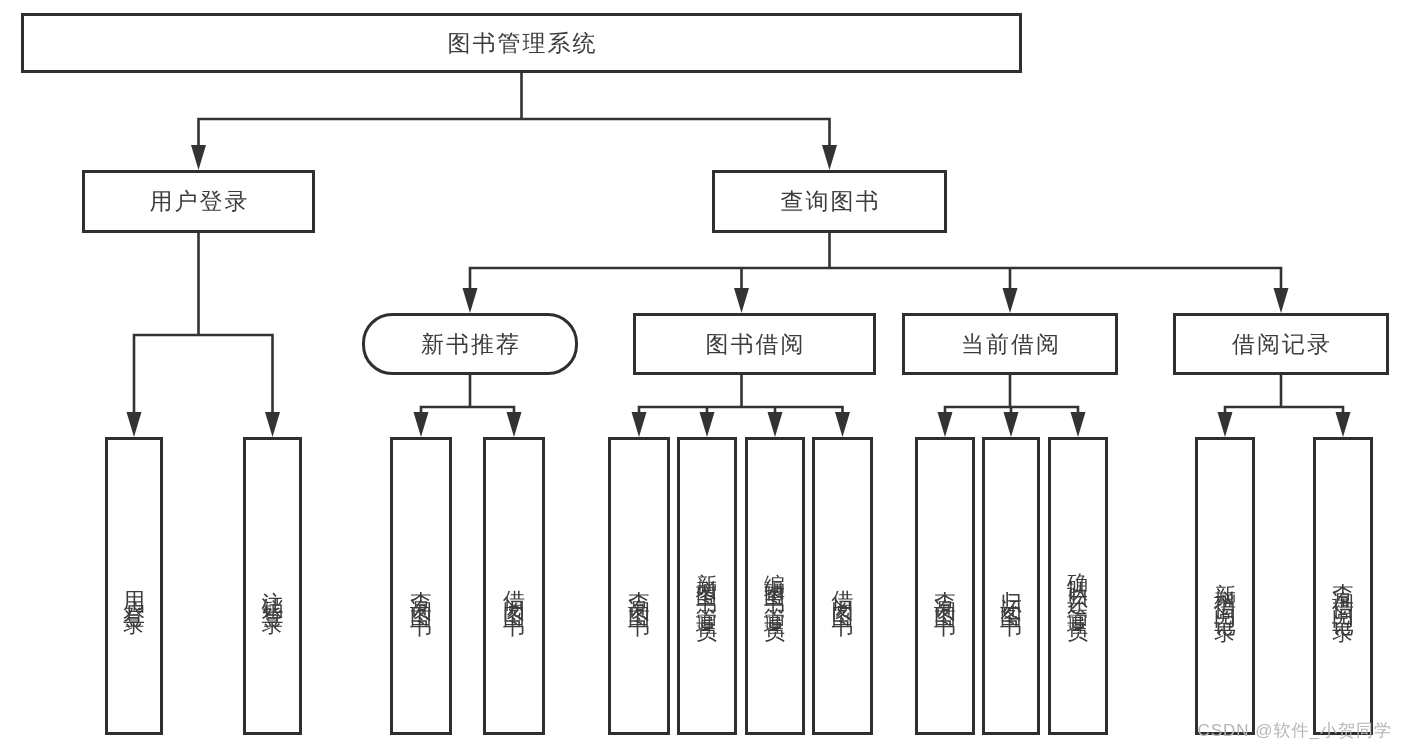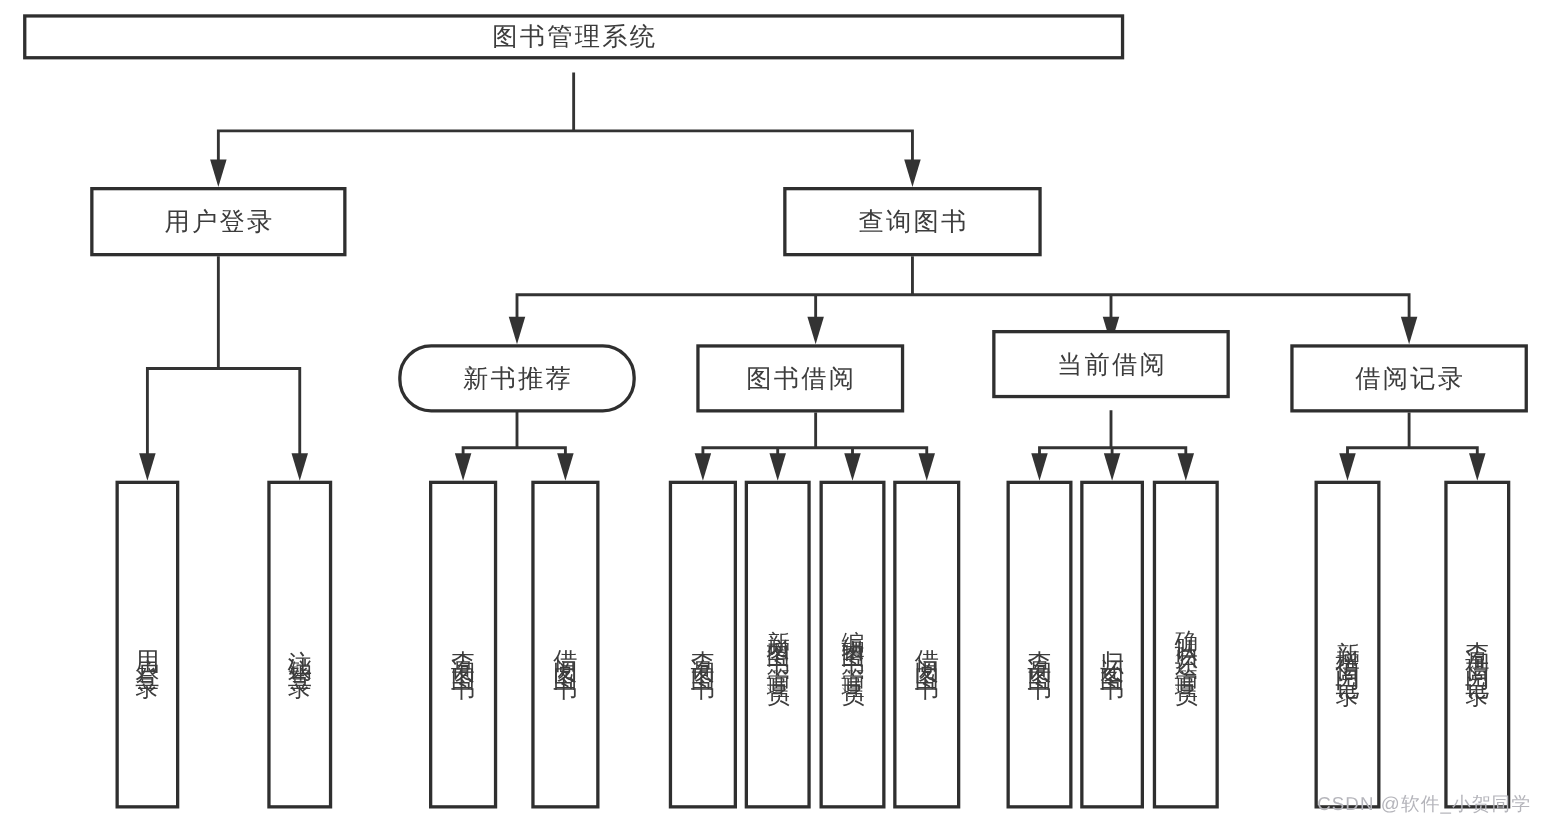--- a/index.html
+++ b/index.html
@@ -80,26 +80,26 @@
       <polygon points="699.5,412 714.5,412 707,437" fill="#333333"></polygon>
       <polygon points="767.5,412 782.5,412 775,437" fill="#333333"></polygon>
       <polygon points="835,412 850,412 842.5,437" fill="#333333"></polygon>
       <polygon points="937.5,412 952.5,412 945,437" fill="#333333"></polygon>
       <polygon points="1003.5,412 1018.5,412 1011,437" fill="#333333"></polygon>
       <polygon points="1070.5,412 1085.5,412 1078,437" fill="#333333"></polygon>
       <polygon points="1217.5,412 1232.5,412 1225,437" fill="#333333"></polygon>
       <polygon points="1335.5,412 1350.5,412 1343,437" fill="#333333"></polygon>
     </svg>
 
-  <div class="node h" style="left: 21px; top: 13px; width: 1001px; height: 41px;">图书管理系统</div>
+  <div class="node h" style="left: 21px; top: 13px; width: 1001px; height: 60px;">图书管理系统</div>
     <div class="node h" style="left: 82px; top: 170px; width: 233px; height: 63px;">用户登录</div>
     <div class="node h" style="left: 712px; top: 170px; width: 235px; height: 63px;">查询图书</div>
     <div class="node h" style="left: 362px; top: 313px; width: 216px; height: 62px; border-radius: 30px;">新书推荐</div>
-    <div class="node h" style="left: 633px; top: 313px; width: 189px; height: 62px;">图书借阅</div>
-    <div class="node h" style="left: 902px; top: 300px; width: 216px; height: 62px;">当前借阅</div>
+    <div class="node h" style="left: 633px; top: 313px; width: 243px; height: 62px;">图书借阅</div>
+    <div class="node h" style="left: 902px; top: 313px; width: 216px; height: 62px;">当前借阅</div>
     <div class="node h" style="left: 1173px; top: 313px; width: 216px; height: 62px;">借阅记录</div>
     <div class="node v" style="left: 105px; top: 437px; width: 58px; height: 298px;">用户登录</div>
     <div class="node v" style="left: 243px; top: 437px; width: 59px; height: 298px;">注销登录</div>
     <div class="node v" style="left: 390px; top: 437px; width: 62px; height: 298px;">查询图书</div>
     <div class="node v" style="left: 483px; top: 437px; width: 62px; height: 298px;">借阅图书</div>
     <div class="node v" style="left: 608px; top: 437px; width: 62px; height: 298px;">查询图书</div>
     <div class="node v tight" style="left: 677px; top: 437px; width: 60px; height: 298px;">新增图书（管理员）</div>
     <div class="node v tight" style="left: 745px; top: 437px; width: 60px; height: 298px;">编辑图书（管理员）</div>
     <div class="node v" style="left: 812px; top: 437px; width: 61px; height: 298px;">借阅图书</div>
     <div class="node v" style="left: 915px; top: 437px; width: 60px; height: 298px;">查询图书</div>

